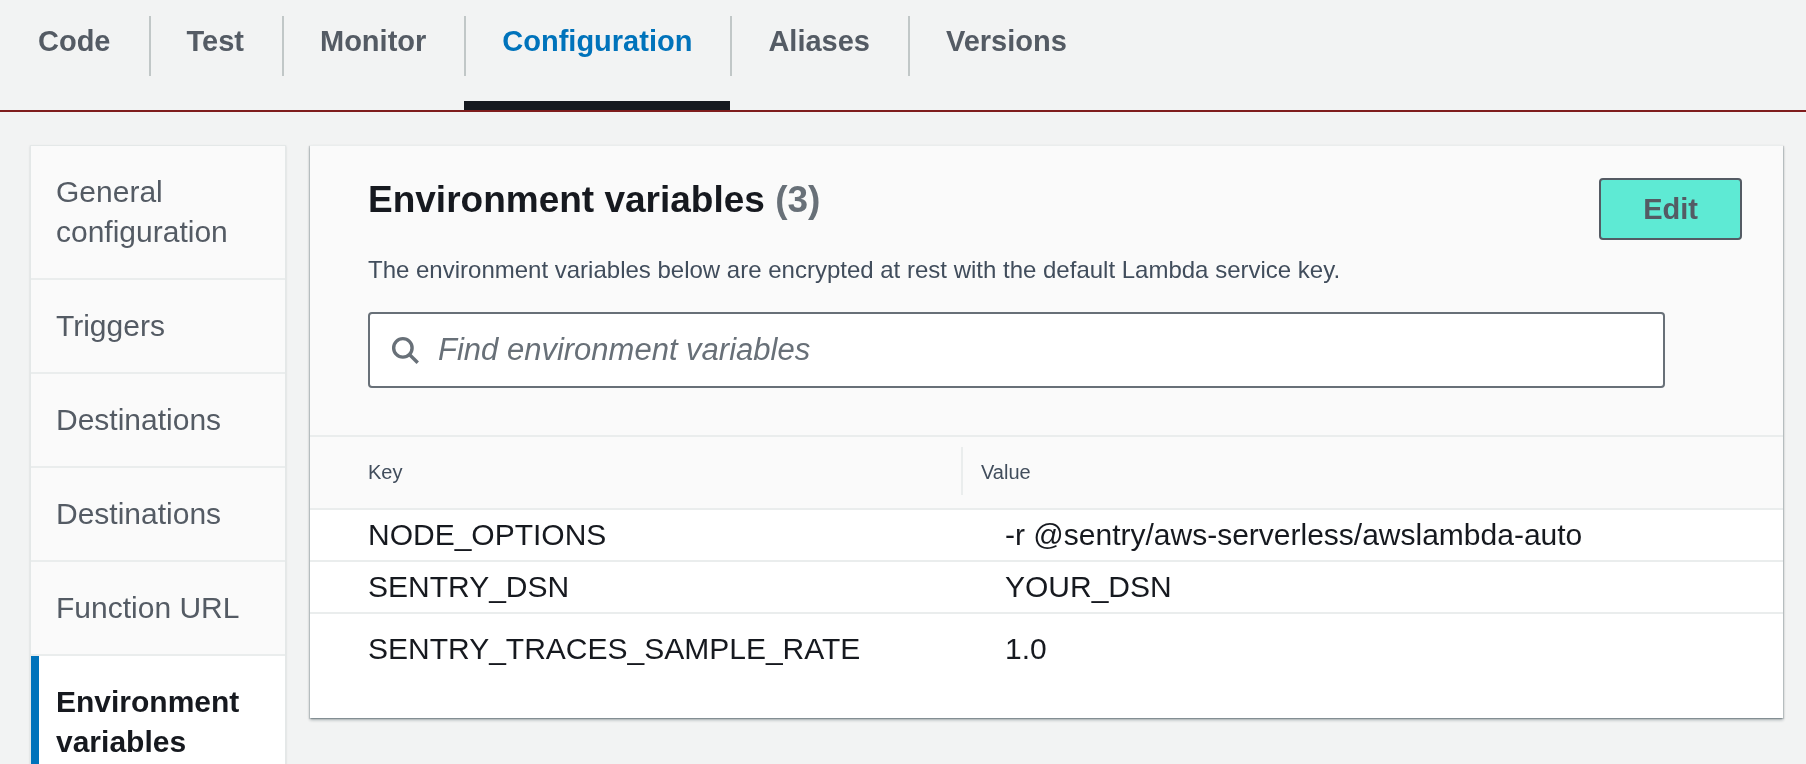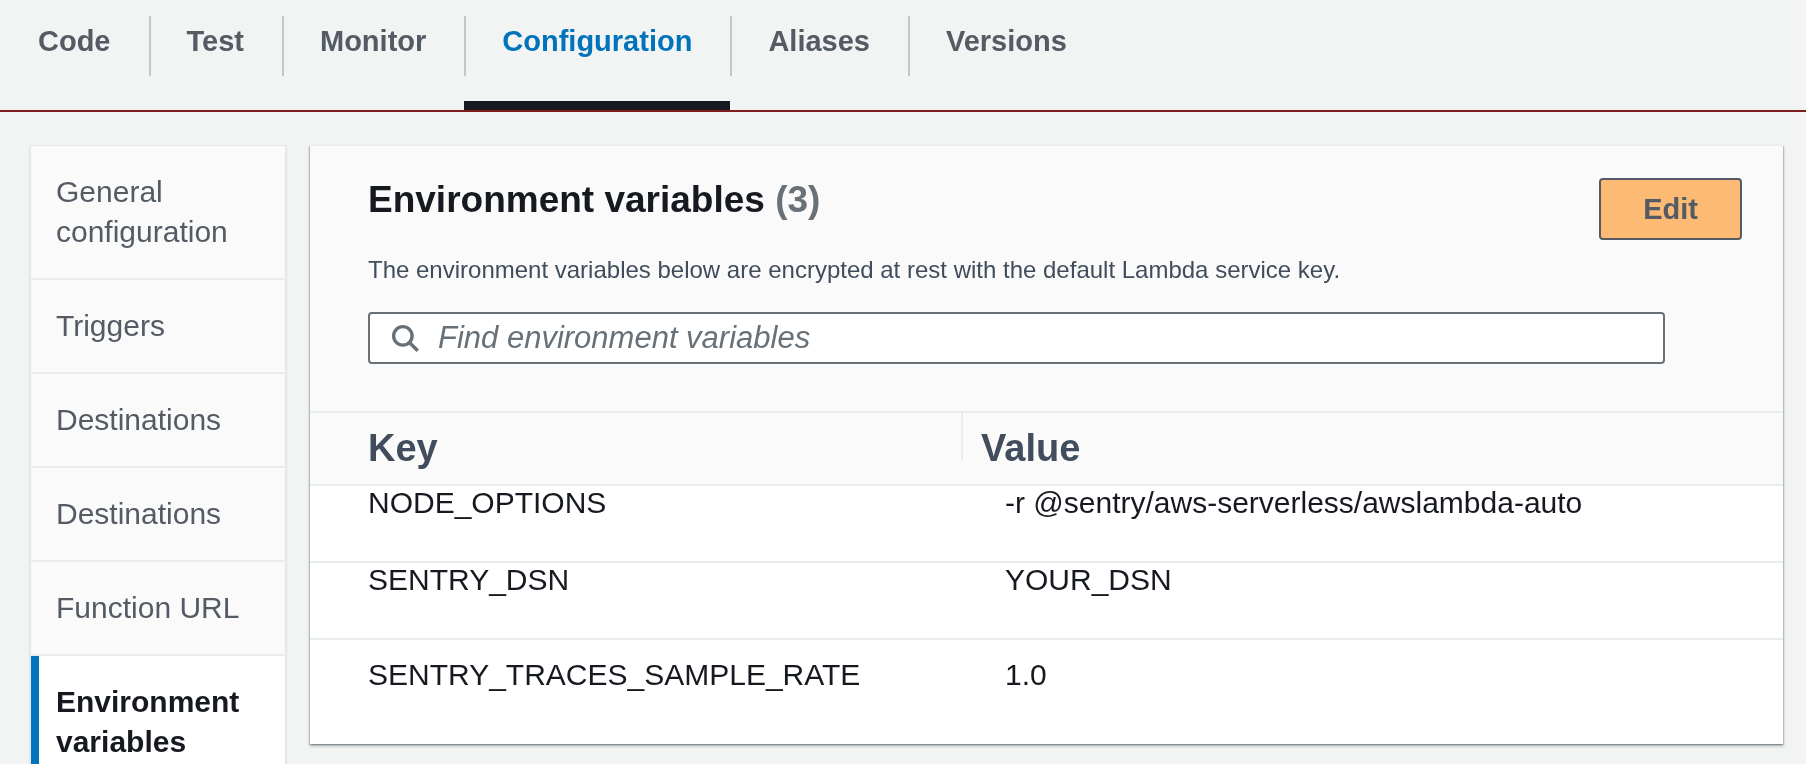--- a/index.html
+++ b/index.html
@@ -116,35 +116,35 @@
     margin-top: 34px;
     font-size: 24px;
     color: #414d5c;
   }
   .edit-btn {
     position: absolute;
     top: 32px;
     right: 41px;
     height: 62px;
     padding: 0 42px;
-    background: #fdba74;
+    background: #5eead4;
     border: 2px solid #545b64;
     border-radius: 4px;
     font-family: inherit;
     font-size: 29px;
     font-weight: bold;
     color: #545b64;
     cursor: pointer;
   }
 
   
   .search-wrap {
     margin: 28px 0 0 58px;
     width: 1297px;
-    height: 52px;
+    height: 76px;
     background: #ffffff;
     border: 2px solid #687078;
     border-radius: 4px;
     display: flex;
     align-items: center;
     padding: 0 18px;
   }
   .search-wrap svg { flex: none; margin-right: 16px; }
   .search-input {
     flex: 1;
@@ -163,36 +163,37 @@
   .table { margin-top: 47px; }
   .thead {
     display: flex;
     height: 75px;
     align-items: center;
     border-top: 2px solid #eaeded;
     border-bottom: 2px solid #eaeded;
     background: #fafafa;
   }
   .th {
-    font-size: 38px;
-    font-weight: bold;
+    font-size: 20px;
+    font-weight: normal;
     color: #414d5c;
   }
   .th.key { width: 653px; padding-left: 58px; position: relative; }
   .th.key::after {
     content: "";
     position: absolute;
     right: 0; top: -14px;
     width: 2px; height: 48px;
     background: #eaeded;
   }
   .th.value { flex: 1; padding-left: 18px; }
   .trow {
     display: flex;
-    height: 77px;
+    height: 52px;
+    align-items: center;
     background: #ffffff;
     border-bottom: 2px solid #eaeded;
   }
   .trow:last-child { border-bottom: none; height: 104px; align-items: flex-start; padding-top: 18px; }
   .td { font-size: 30px; color: #16191f; }
   .td.key { width: 653px; padding-left: 58px; }
   .td.value { flex: 1; padding-left: 42px; }
 </style>
 </head>
 <body>

